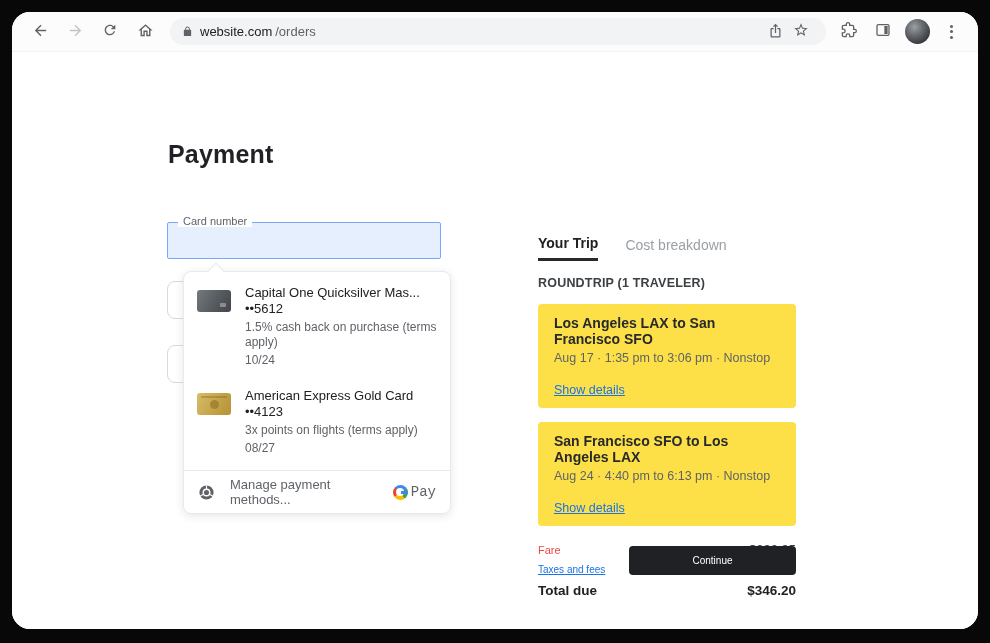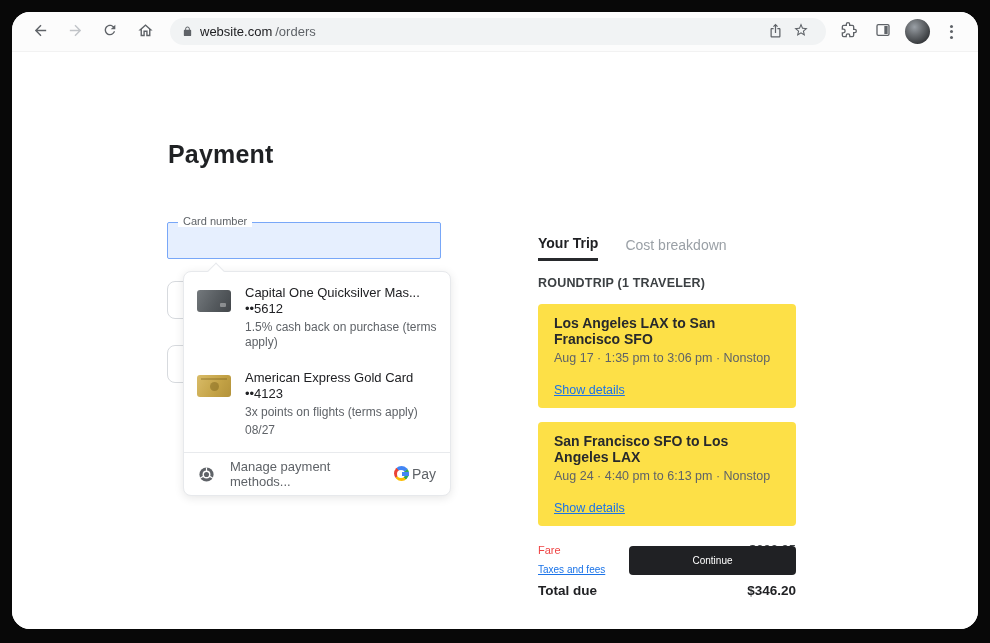--- a/index.html
+++ b/index.html
@@ -58,21 +58,21 @@
   .thumb-gold::after { content:""; position:absolute; left:13px; top:7px; width:9px; height:9px;
                        border-radius:50%; background:rgba(120,95,25,0.45); }
   .thumb-gold::before { content:""; position:absolute; left:4px; top:3px; right:4px; height:2px;
                         background:rgba(120,95,25,0.35); }
   .dd-title { font-size:13px; color:#202124; line-height:16px; }
   .dd-sub { font-size:12px; color:#5f6368; line-height:15px; margin-top:3px; }
   .dd-divider { height:1px; background:#e8eaed; }
   .dd-manage { display:flex; align-items:center; height:42px; padding:0 14px; cursor:pointer; }
   .dd-manage-label { font-size:13px; color:#5f6368; margin-left:15px; }
   .dd-manage-spacer { flex:1; }
-  .gpay { display:flex; align-items:flex-start; gap:3px; }
+  .gpay { display:flex; align-items:center; gap:3px;font-family:Liberation Mono, monospace; }
   .gpay-g { position:relative; width:15px; height:15px; border-radius:50%;
             background:conic-gradient(from -45deg, #4285f4 0deg 100deg, #34a853 100deg 190deg,
                        #fbbc04 190deg 280deg, #ea4335 280deg 360deg); }
   .gpay-g::after { content:""; position:absolute; left:3.5px; top:3.5px; width:8px; height:8px;
                    border-radius:50%; background:#fff; }
   .gpay-g::before { content:""; position:absolute; right:0; top:6px; width:7px; height:3.5px;
                     background:#4285f4; z-index:1; }
   .gpay-text { font-size:14px; color:#5f6368; font-weight:500; }
 
   
@@ -204,20 +204,21 @@
       <div class="ghost-field" style="top:293px;"></div>
 
       <div class="dropdown">
         <div class="dd-caret"></div>
 
         <div class="dd-item">
           <span class="thumb thumb-silver"></span>
           <div>
             <div class="dd-title">Capital One Quicksilver Mas... ••5612</div>
             <div class="dd-sub">1.5% cash back on purchase (terms apply)</div>
+            <div class="dd-sub">10/24</div>
           </div>
         </div>
 
         <div class="dd-item">
           <span class="thumb thumb-gold"></span>
           <div>
             <div class="dd-title">American Express Gold Card ••4123</div>
             <div class="dd-sub">3x points on flights (terms apply)</div>
             <div class="dd-sub">08/27</div>
           </div>

